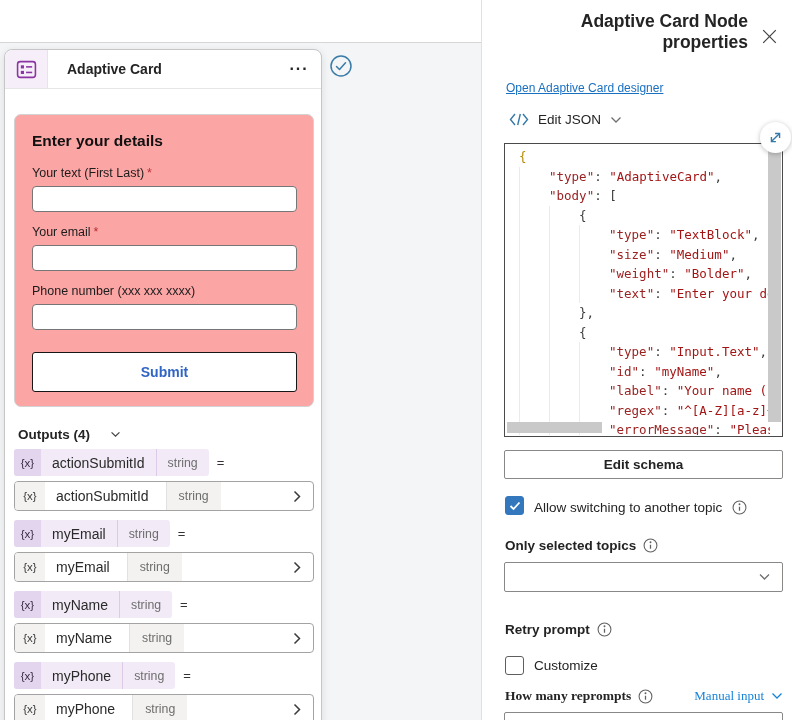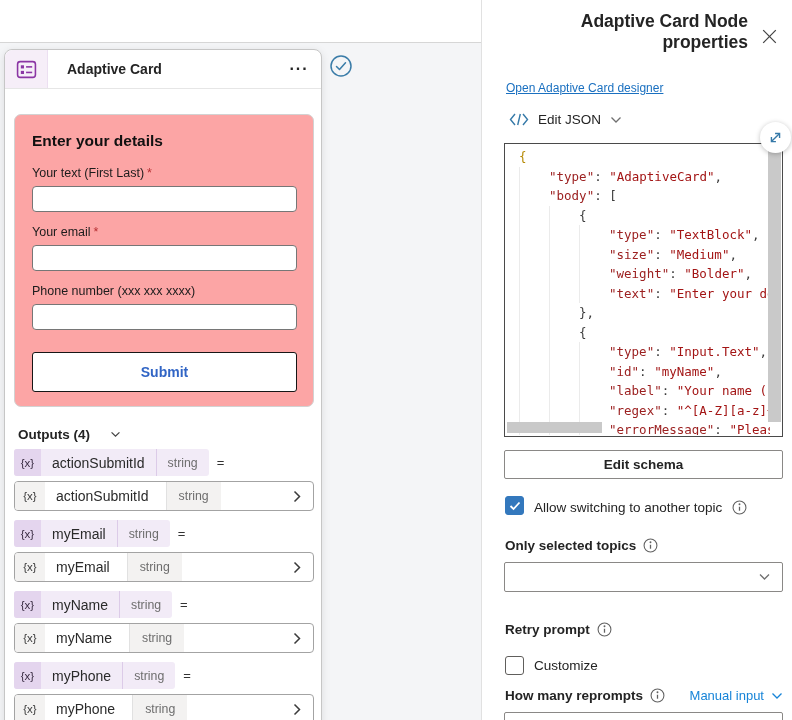--- a/index.html
+++ b/index.html
@@ -98,21 +98,21 @@
   .label-row { display:flex; align-items:center; gap:7px; font-size:13.5px;
     font-weight:600; color:#242424; }
   .only-label { position:absolute; left:23px; top:538px; }
   .dropdown { position:absolute; left:22px; top:562px; width:279px; height:30px;
     border:1px solid #8a8886; border-radius:2px; background:#fff; display:flex;
     align-items:center; justify-content:flex-end; padding-right:11px; cursor:pointer; }
   .retry-label { position:absolute; left:23px; top:622px; }
   .customize-row { position:absolute; left:23px; top:656px; display:flex;
     align-items:center; gap:10px; font-size:13.5px; }
   .reprompt-row { position:absolute; left:23px; top:688px; width:278px;
-    display:flex; align-items:center; }
+    display:flex; align-items:center;font-family:Liberation Serif, serif; }
   .reprompt-row .spacer { flex:1; }
   .manual-input { display:flex; align-items:center; gap:7px; font-size:13px;
     color:#1784d8; cursor:pointer;text-align:center; }
   .bottom-input { position:absolute; left:22px; top:712px; width:279px; height:30px;
     border:1px solid #8a8886; border-radius:2px 2px 0 0; background:#fff; }
   .info-ic { display:inline-flex; }
 </style>
 </head>
 <body>
 

